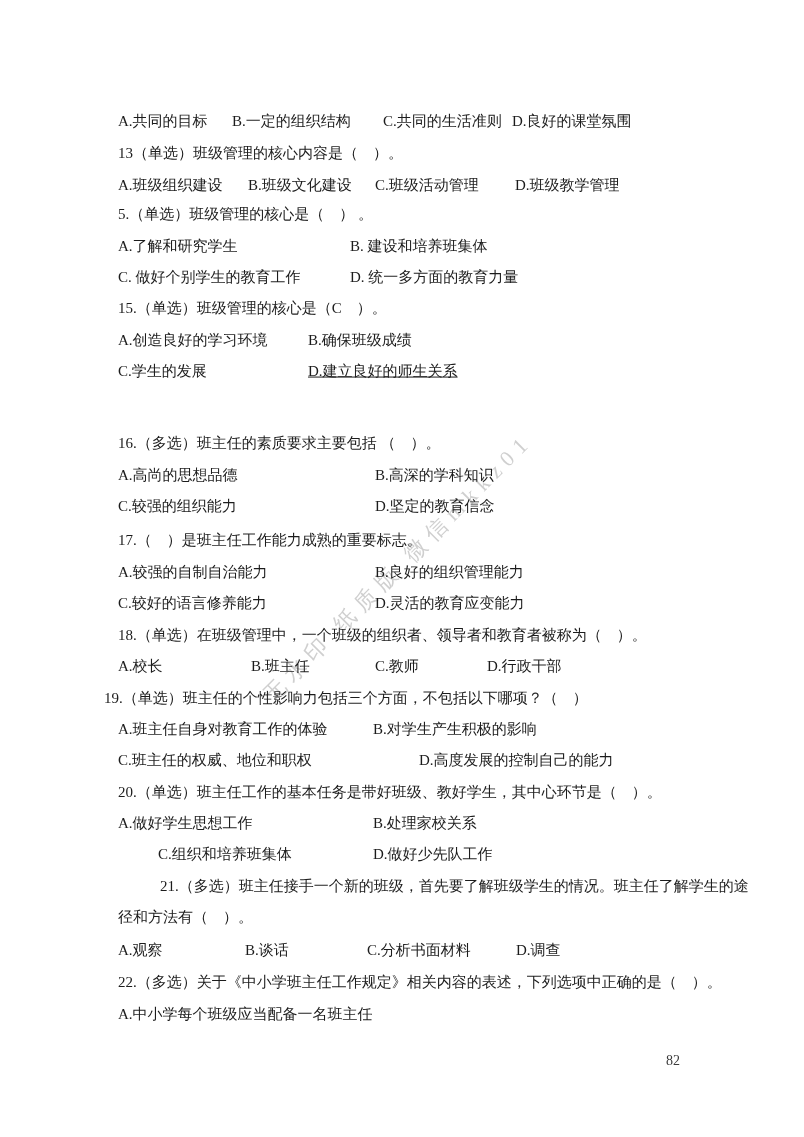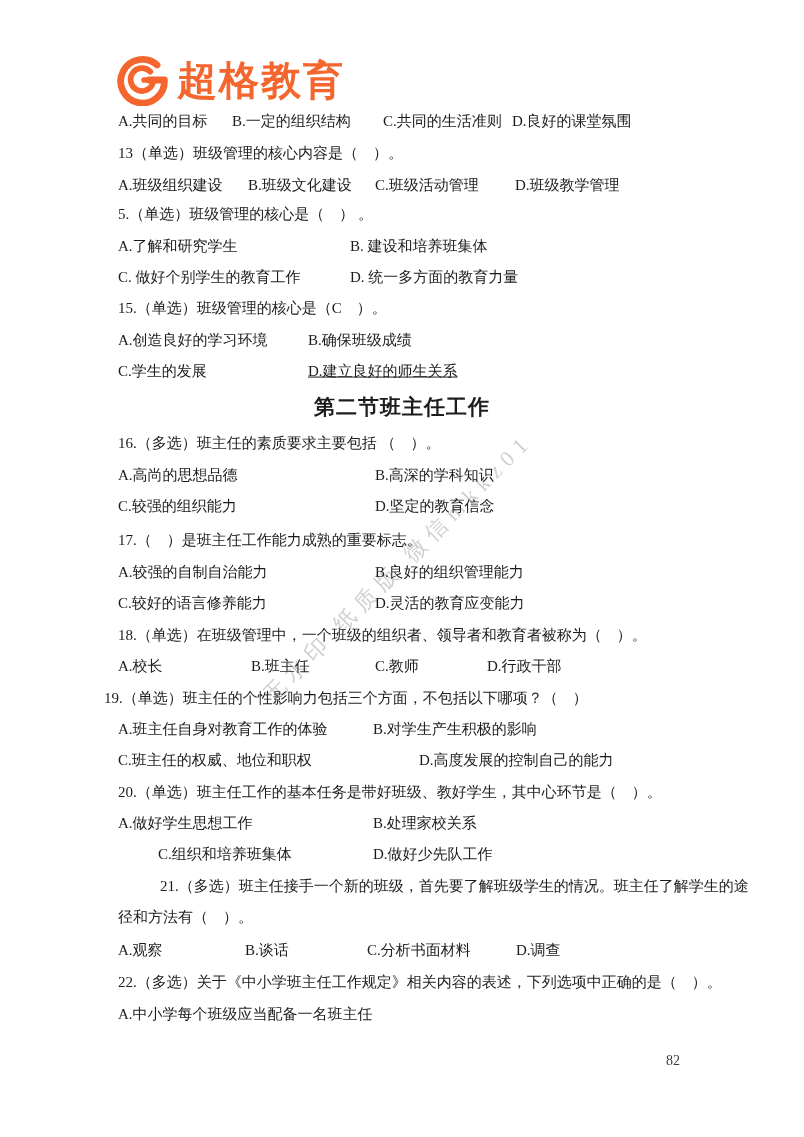--- a/index.html
+++ b/index.html
@@ -58,33 +58,23 @@
     transform:translateY(-50%);
     font-size:14px;color:#3a3a3a;
     z-index:1;
   }
 </style>
 </head>
 <body>
 
 <div class="page" style="--brand: #F4662D;">
 
-  <header class="brand">
-    <span class="logo-mark">
-      <svg viewBox="0 0 50 50" aria-hidden="true">
-        <path d="M39.5 10.5 A 21 21 0 1 0 46.5 25 L 32 25" fill="none" stroke="currentColor" stroke-width="6.5" stroke-linecap="round" stroke-linejoin="round"></path>
-        <path d="M33 17 A 11 11 0 1 0 36 25 L 27 25" fill="none" stroke="currentColor" stroke-width="5.5" stroke-linecap="round" stroke-linejoin="round"></path>
-      </svg>
-    </span>
-    <span class="logo-text">超格教育</span>
-  </header>
 
   <div class="watermark">无水印 纸质版 微信mkkz01</div>
 
-  <h1 class="section-header">第二节班主任工作</h1>
 
   <main class="lines">
       <div class="line" style="top: 121px;">
         <span class="seg" style="left: 118px;">A.共同的目标</span>
         <span class="seg" style="left: 232px;">B.一定的组织结构</span>
         <span class="seg" style="left: 383px;">C.共同的生活准则</span>
         <span class="seg" style="left: 512px;">D.良好的课堂氛围</span>
       </div>
       <div class="line" style="top: 153px;">
         <span class="seg" style="left: 118px;">13（单选）班级管理的核心内容是（    ）。</span>

